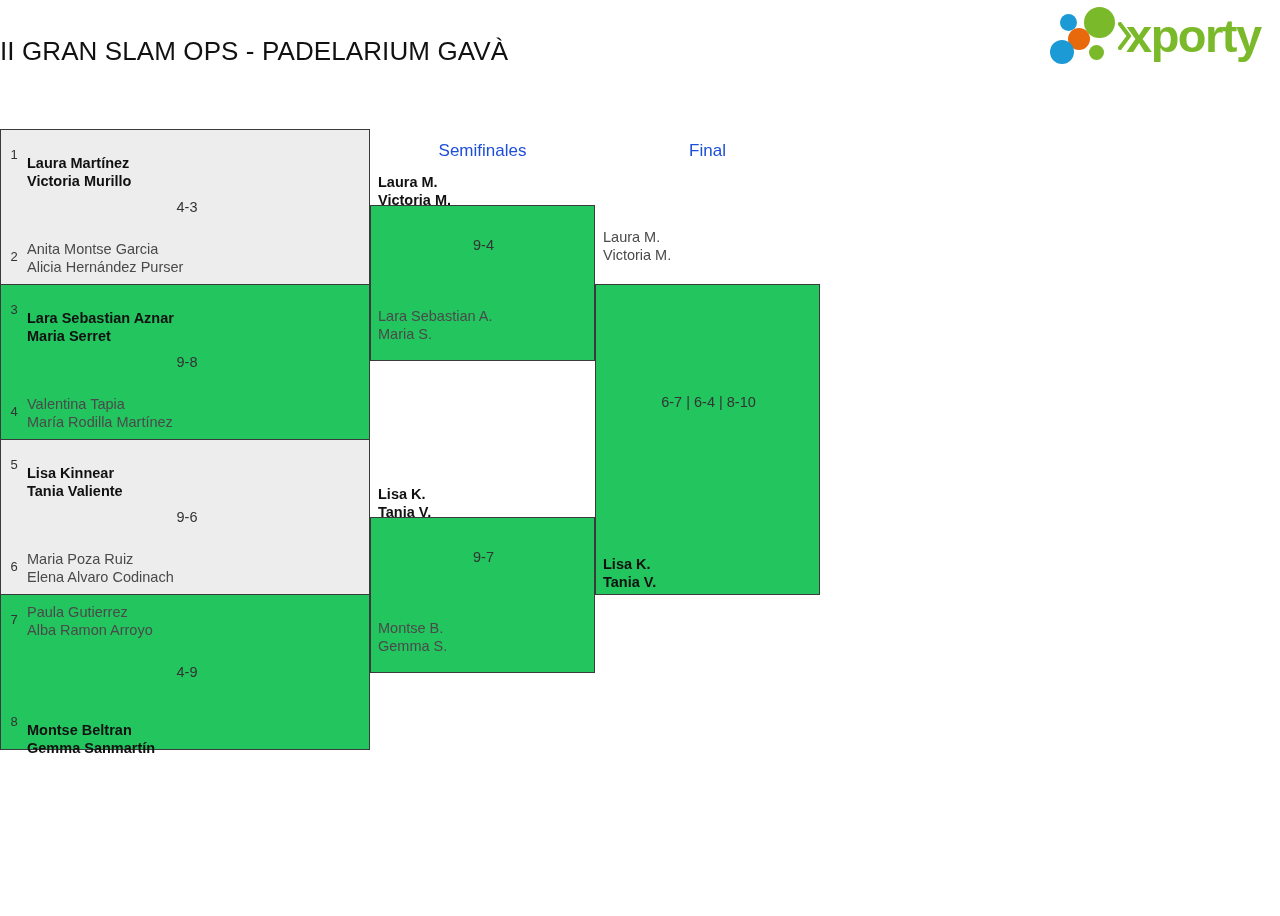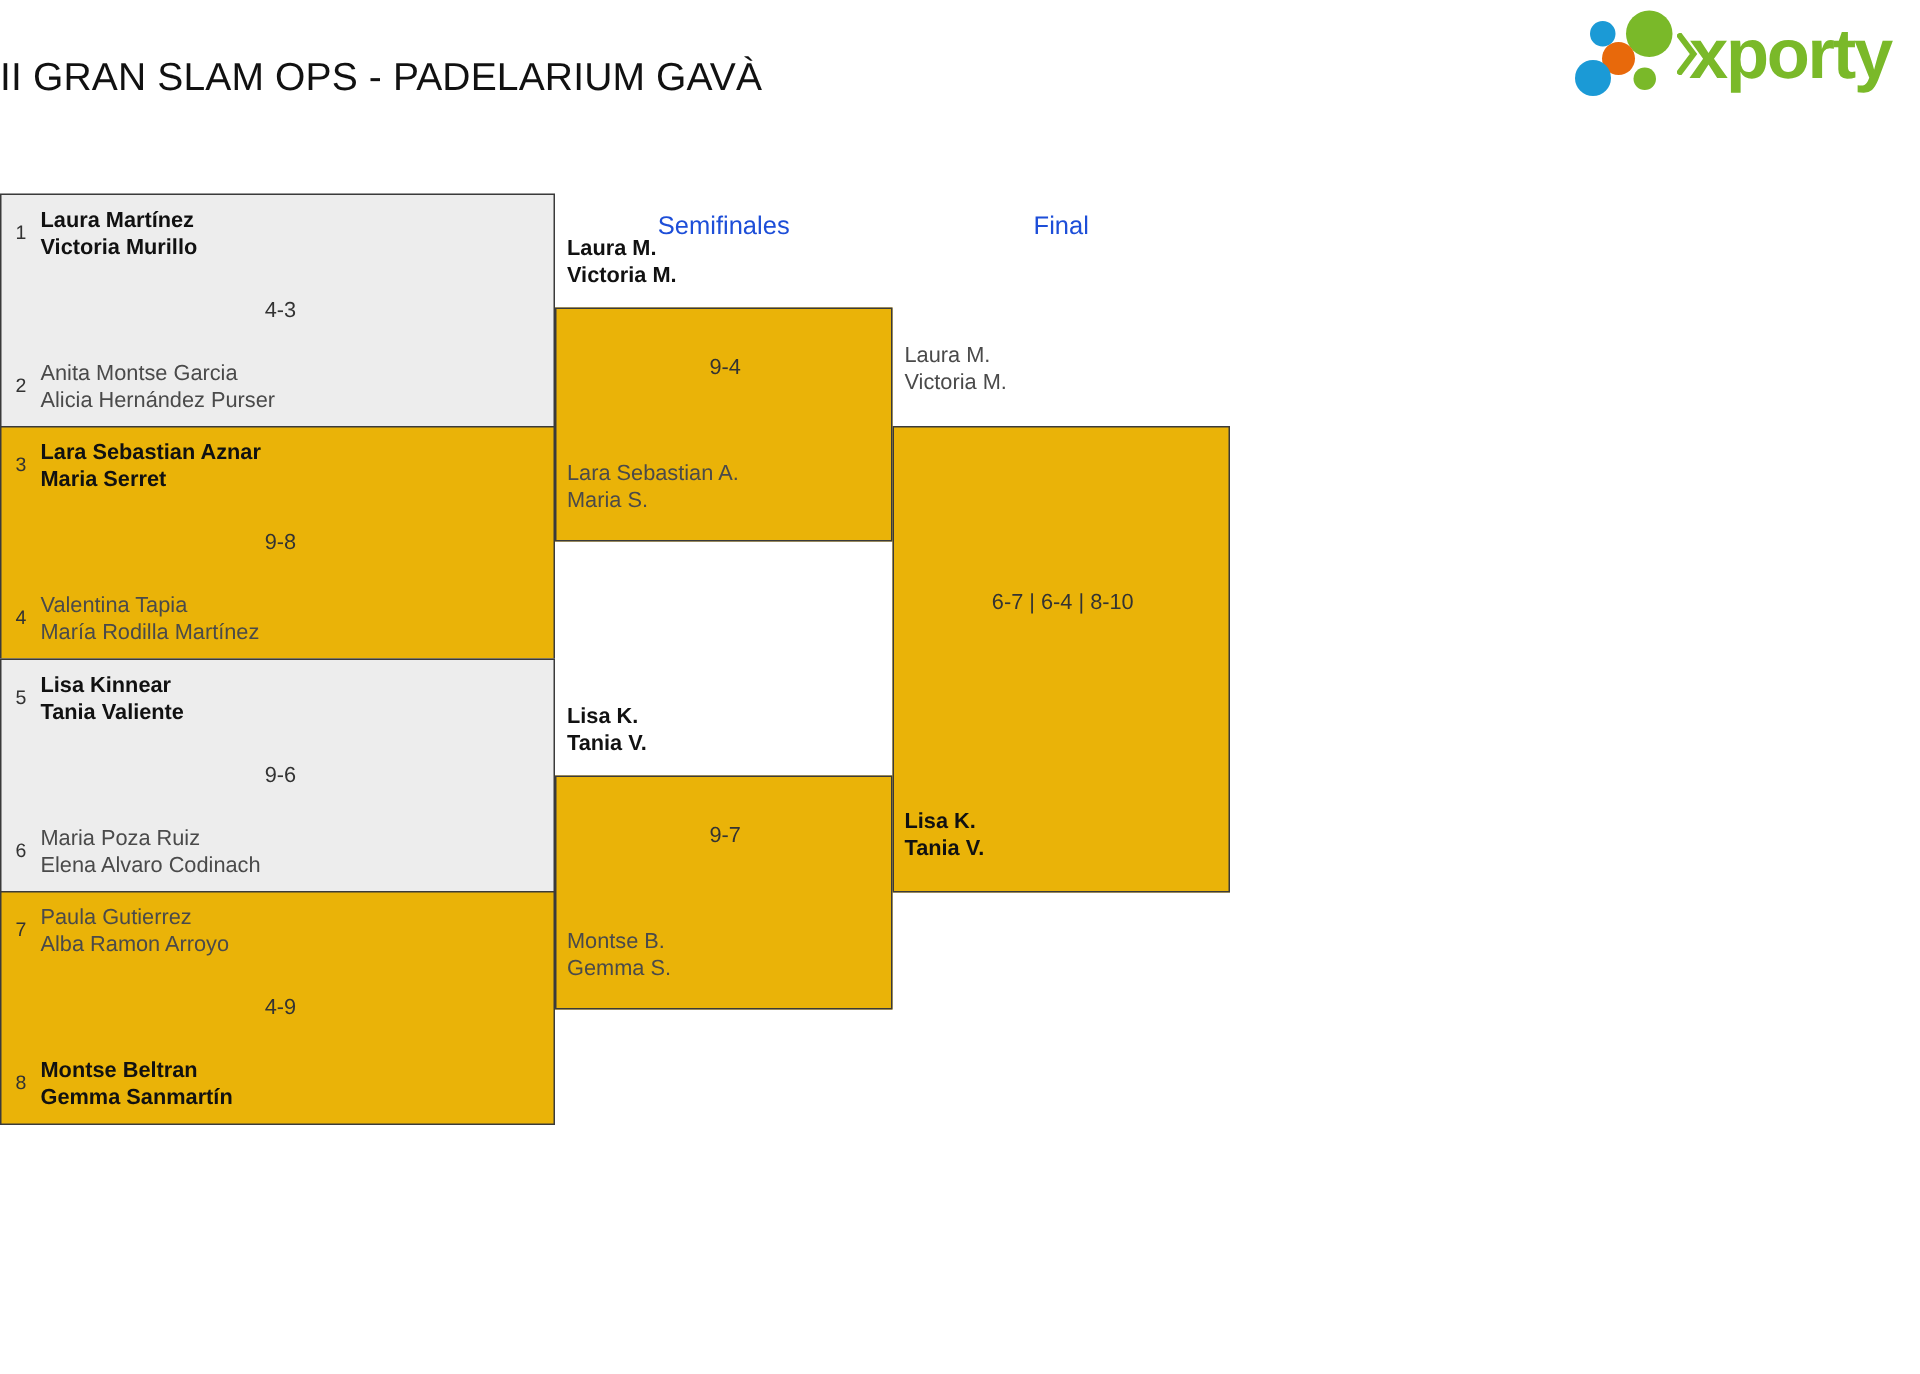--- a/index.html
+++ b/index.html
@@ -46,35 +46,35 @@
   .rh-qf { left: 0px;   top: 96px; width: 370px; }
   .rh-sf { left: 370px; top: 96px; width: 225px; }
   .rh-f  { left: 595px; top: 96px; width: 225px; }
 
   
   .bracket { position: absolute; left: 0; top: 0; width: 1280px; height: 916px; }
 
   .match {
     position: absolute;
     border: 1px solid #3a3a3a;
-    background: #eab308;
+    background: #22c55e;
   }
   .match.shaded { background: #ededed; }
 
   .seed {
     position: absolute; left: 4px;
     font-size: 13px; color: #333333; width: 18px;
     text-align: center; line-height: 16px;
   }
   .team {
     position: absolute;
     font-size: 14.5px; line-height: 18px;
     color: #4a4a4a; white-space: nowrap;
   }
-  .team.winner { color: #111111; font-weight: 700; }
+  .team.winner { color: #111111; font-weight: 700; margin-top: 16px; }
   .team .p { display: block; }
   .score {
     position: absolute;
     font-size: 14.5px; line-height: 18px; color: #333333;
     text-align: center;
   }
 
   
   .qf { left: 0px; width: 370px; height: 156px; }
   .qf .team    { left: 26px; }

